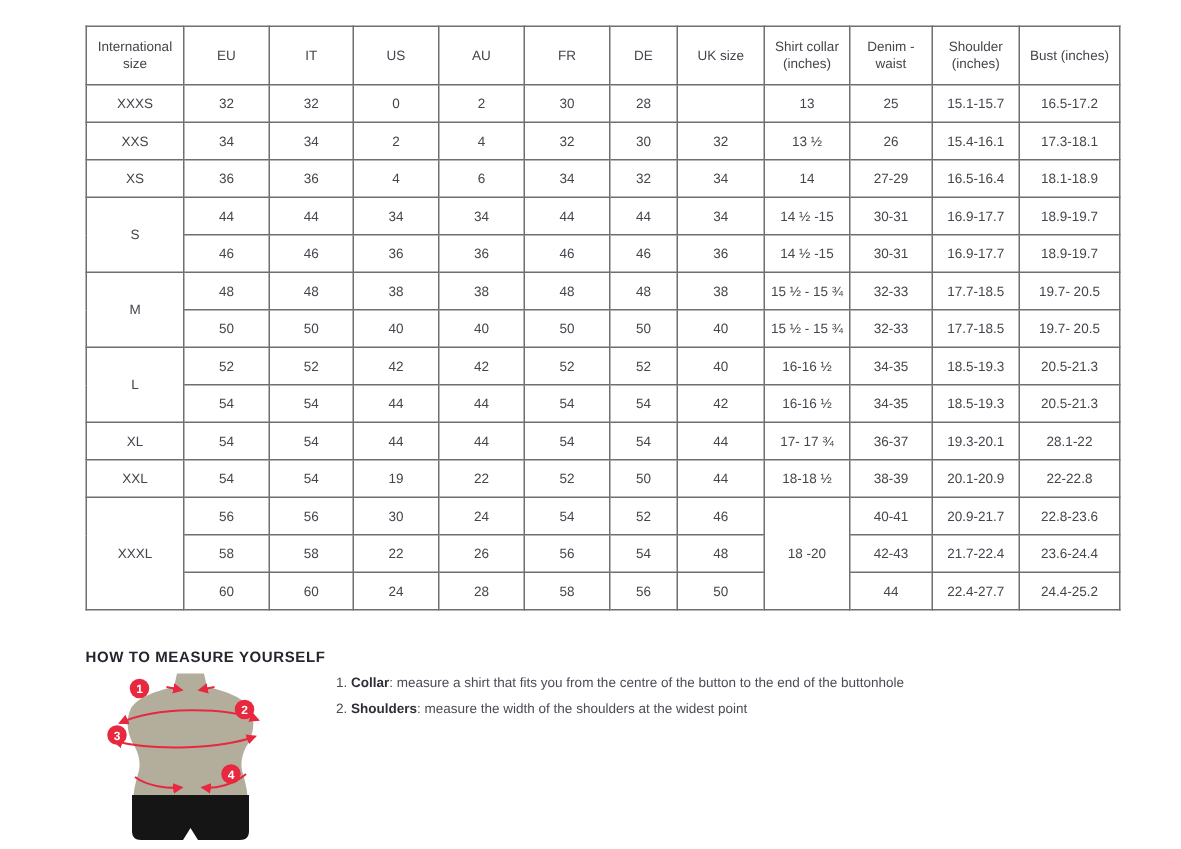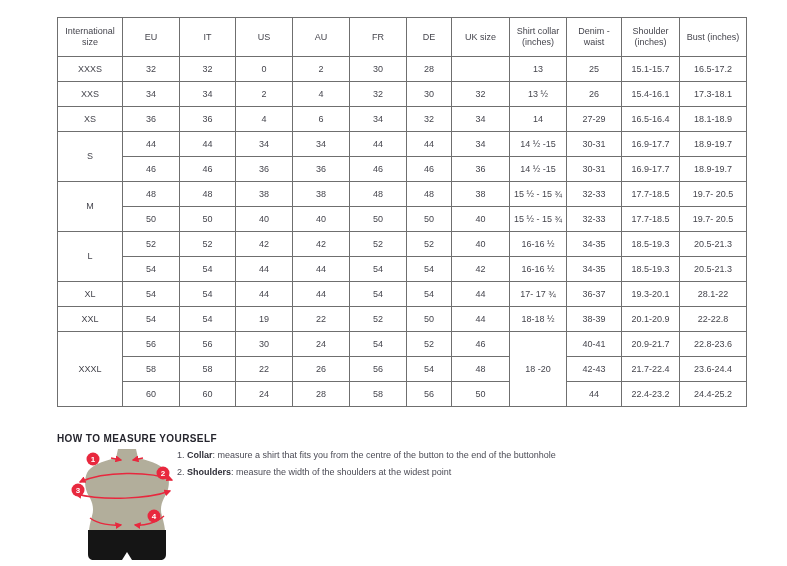--- a/index.html
+++ b/index.html
@@ -21,21 +21,21 @@
   .size-table thead th{height:38px;}
   .size-table tbody td{height:24px;}
   
   .measure-title{
     position:absolute;left:57px;top:433px;
     font-size:10px;font-weight:bold;color:#25252d;letter-spacing:.4px;
   }
   .figure-wrap{position:absolute;left:64px;top:446px;width:126px;height:120px;}
   .measure-list{position:absolute;left:177px;top:450px;}
   .measure-item{
-    font-size:9px;color:#4b4b55;line-height:10px;margin-bottom:7px;white-space:nowrap;
+    font-size:9px;color:#4b4b55;line-height:10px;margin-bottom:7px;white-space:nowrap;margin-left:47px;
   }
   .measure-item .lbl{color:#2f2f38;font-weight:bold;}
 </style>
 </head>
 <body>
 
 <table class="size-table">
   <colgroup>
     <col style="width:65px">
       <col style="width:57px">
@@ -246,21 +246,21 @@
       </tr>
       <tr>
         <td>60</td>
         <td>60</td>
         <td>24</td>
         <td>28</td>
         <td>58</td>
         <td>56</td>
         <td>50</td>
         <td>44</td>
-        <td>22.4-23.2</td>
+        <td>22.4-27.7</td>
         <td>24.4-25.2</td>
       </tr>
     </tbody>
 </table>
 
 <div class="measure-title">HOW TO MEASURE YOURSELF</div>
 
 <div class="figure-wrap">
   <svg width="126" height="120" viewBox="0 0 126 120">
     <defs>

